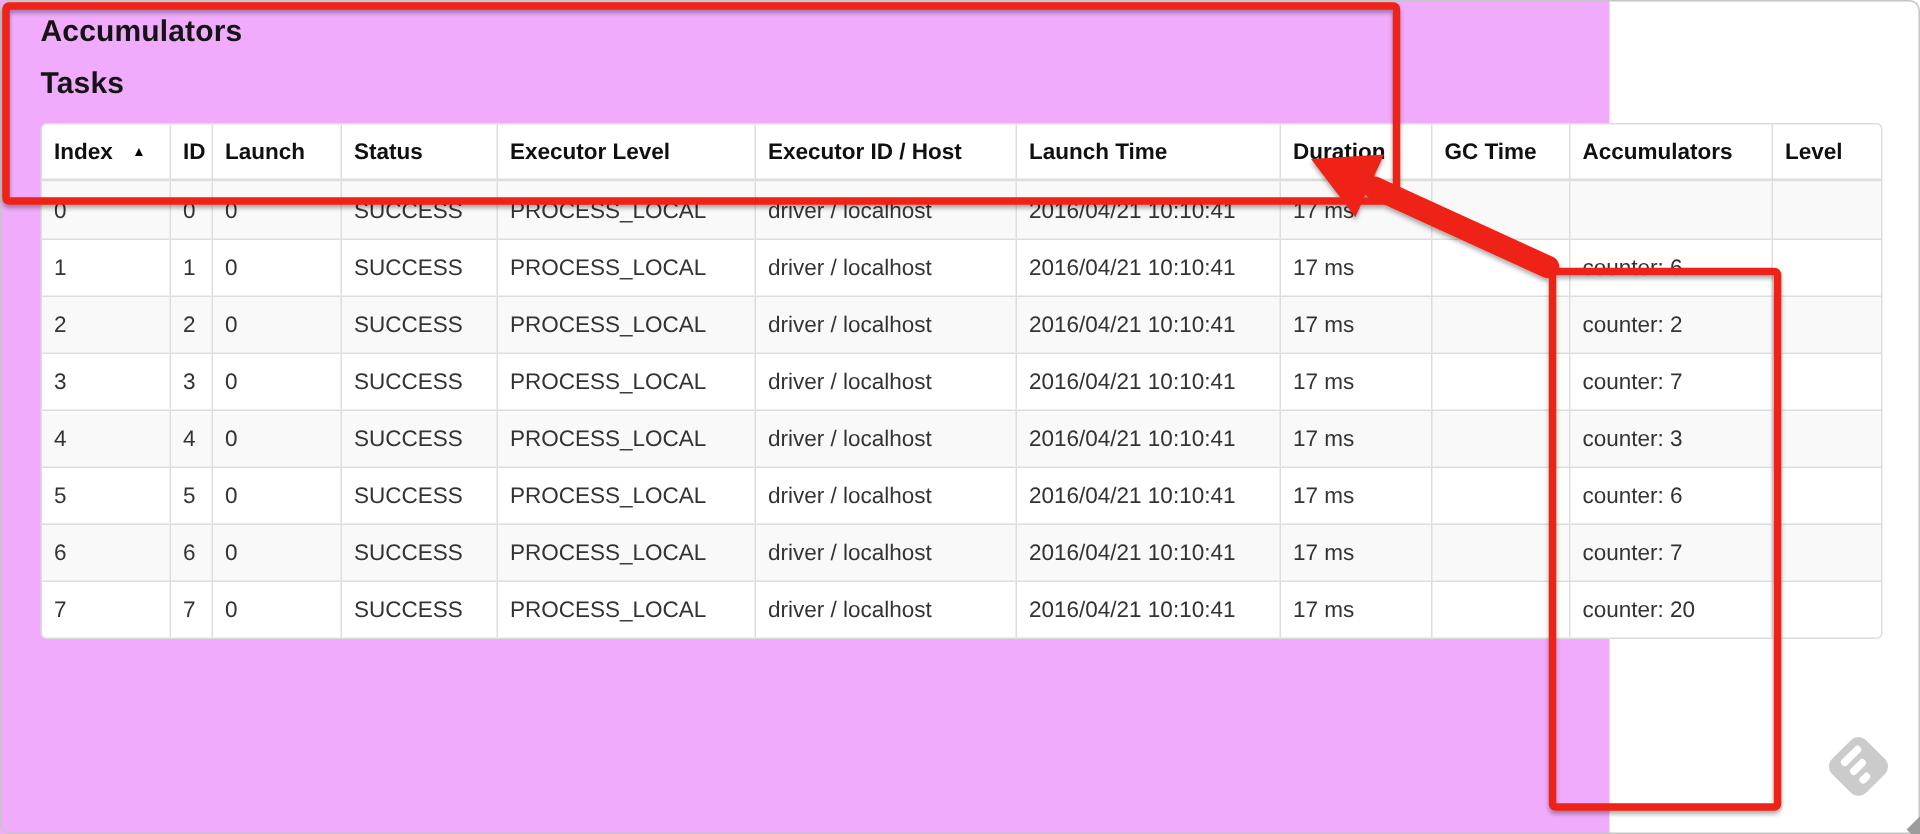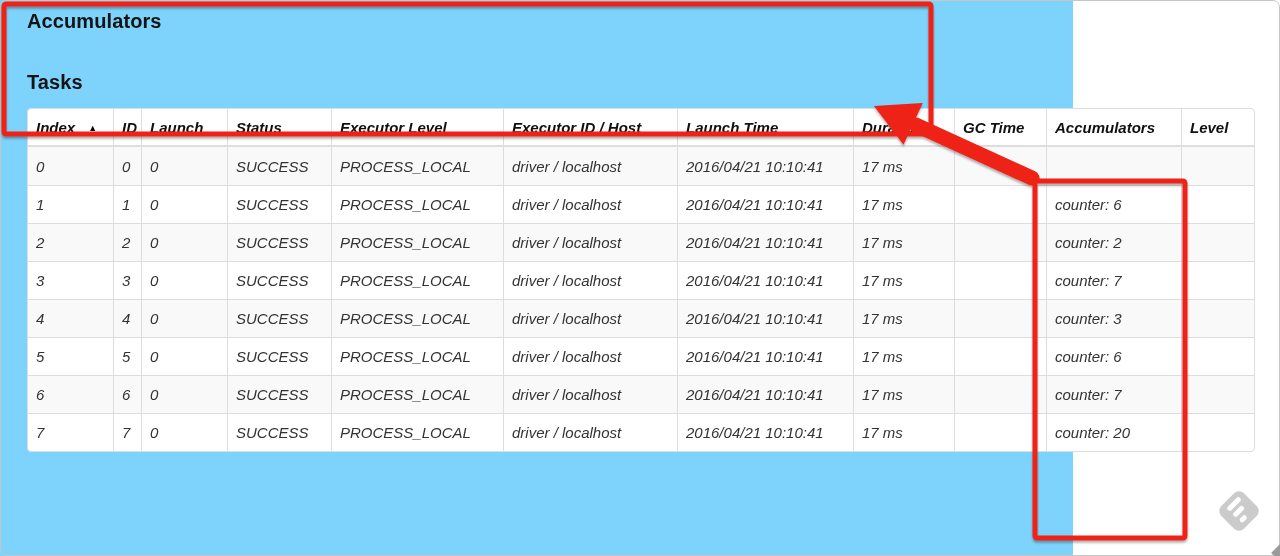--- a/index.html
+++ b/index.html
@@ -6,39 +6,39 @@
   html, body { background: #ffffff; }
   body {
     width: 1280px; height: 556px;
     font-family: "Liberation Sans", "DejaVu Sans", sans-serif;
     color: #333; overflow: hidden; position: relative;
   }
   .page {
     position: absolute; left: 0; top: 0;
     width: 1073px; height: 556px;
     padding: 9px 27px 0 27px;
-    background: #7dd3fc;
+    background: #f0abfc;
   }
   .frame {
     position: absolute; left: 0; top: 0; width: 1280px; height: 556px;
     border: 1px solid #c6c6c6; border-radius: 7px;
     pointer-events: none; z-index: 5;
   }
   .section-title {
     font-size: 20px; font-weight: bold; color: #141414;
     line-height: 25px; letter-spacing: 0.1px;
   }
-  #tasks-title { margin-top: 36px; }
+  #tasks-title { margin-top: 10px; }
   .tbl {
     border-collapse: separate; border-spacing: 0; table-layout: fixed;
     width: 1226px; margin-top: 14px;
     border: 1px solid #ddd; border-radius: 4px;
     font-size: 15px; background: #fff;
   }
-  #tasks-table { margin-top: 13px; font-style: italic; }
+  #tasks-table { margin-top: 13px; }
   .tbl th, .tbl td {
     height: 38px; padding: 8px 8px; vertical-align: middle; text-align: left;
     white-space: nowrap; overflow: hidden;
     border-left: 1px solid #ddd;
   }
   .tbl th:first-child, .tbl td:first-child { border-left: none; }
   .tbl thead th { font-weight: bold; color: #101010; border-bottom: 2px solid #ddd; height: 38px; }
   .tbl tbody tr + tr td { border-top: 1px solid #ddd; }
   .tbl tbody tr:nth-child(odd) { background: #f9f9f9; }
   .sort {

